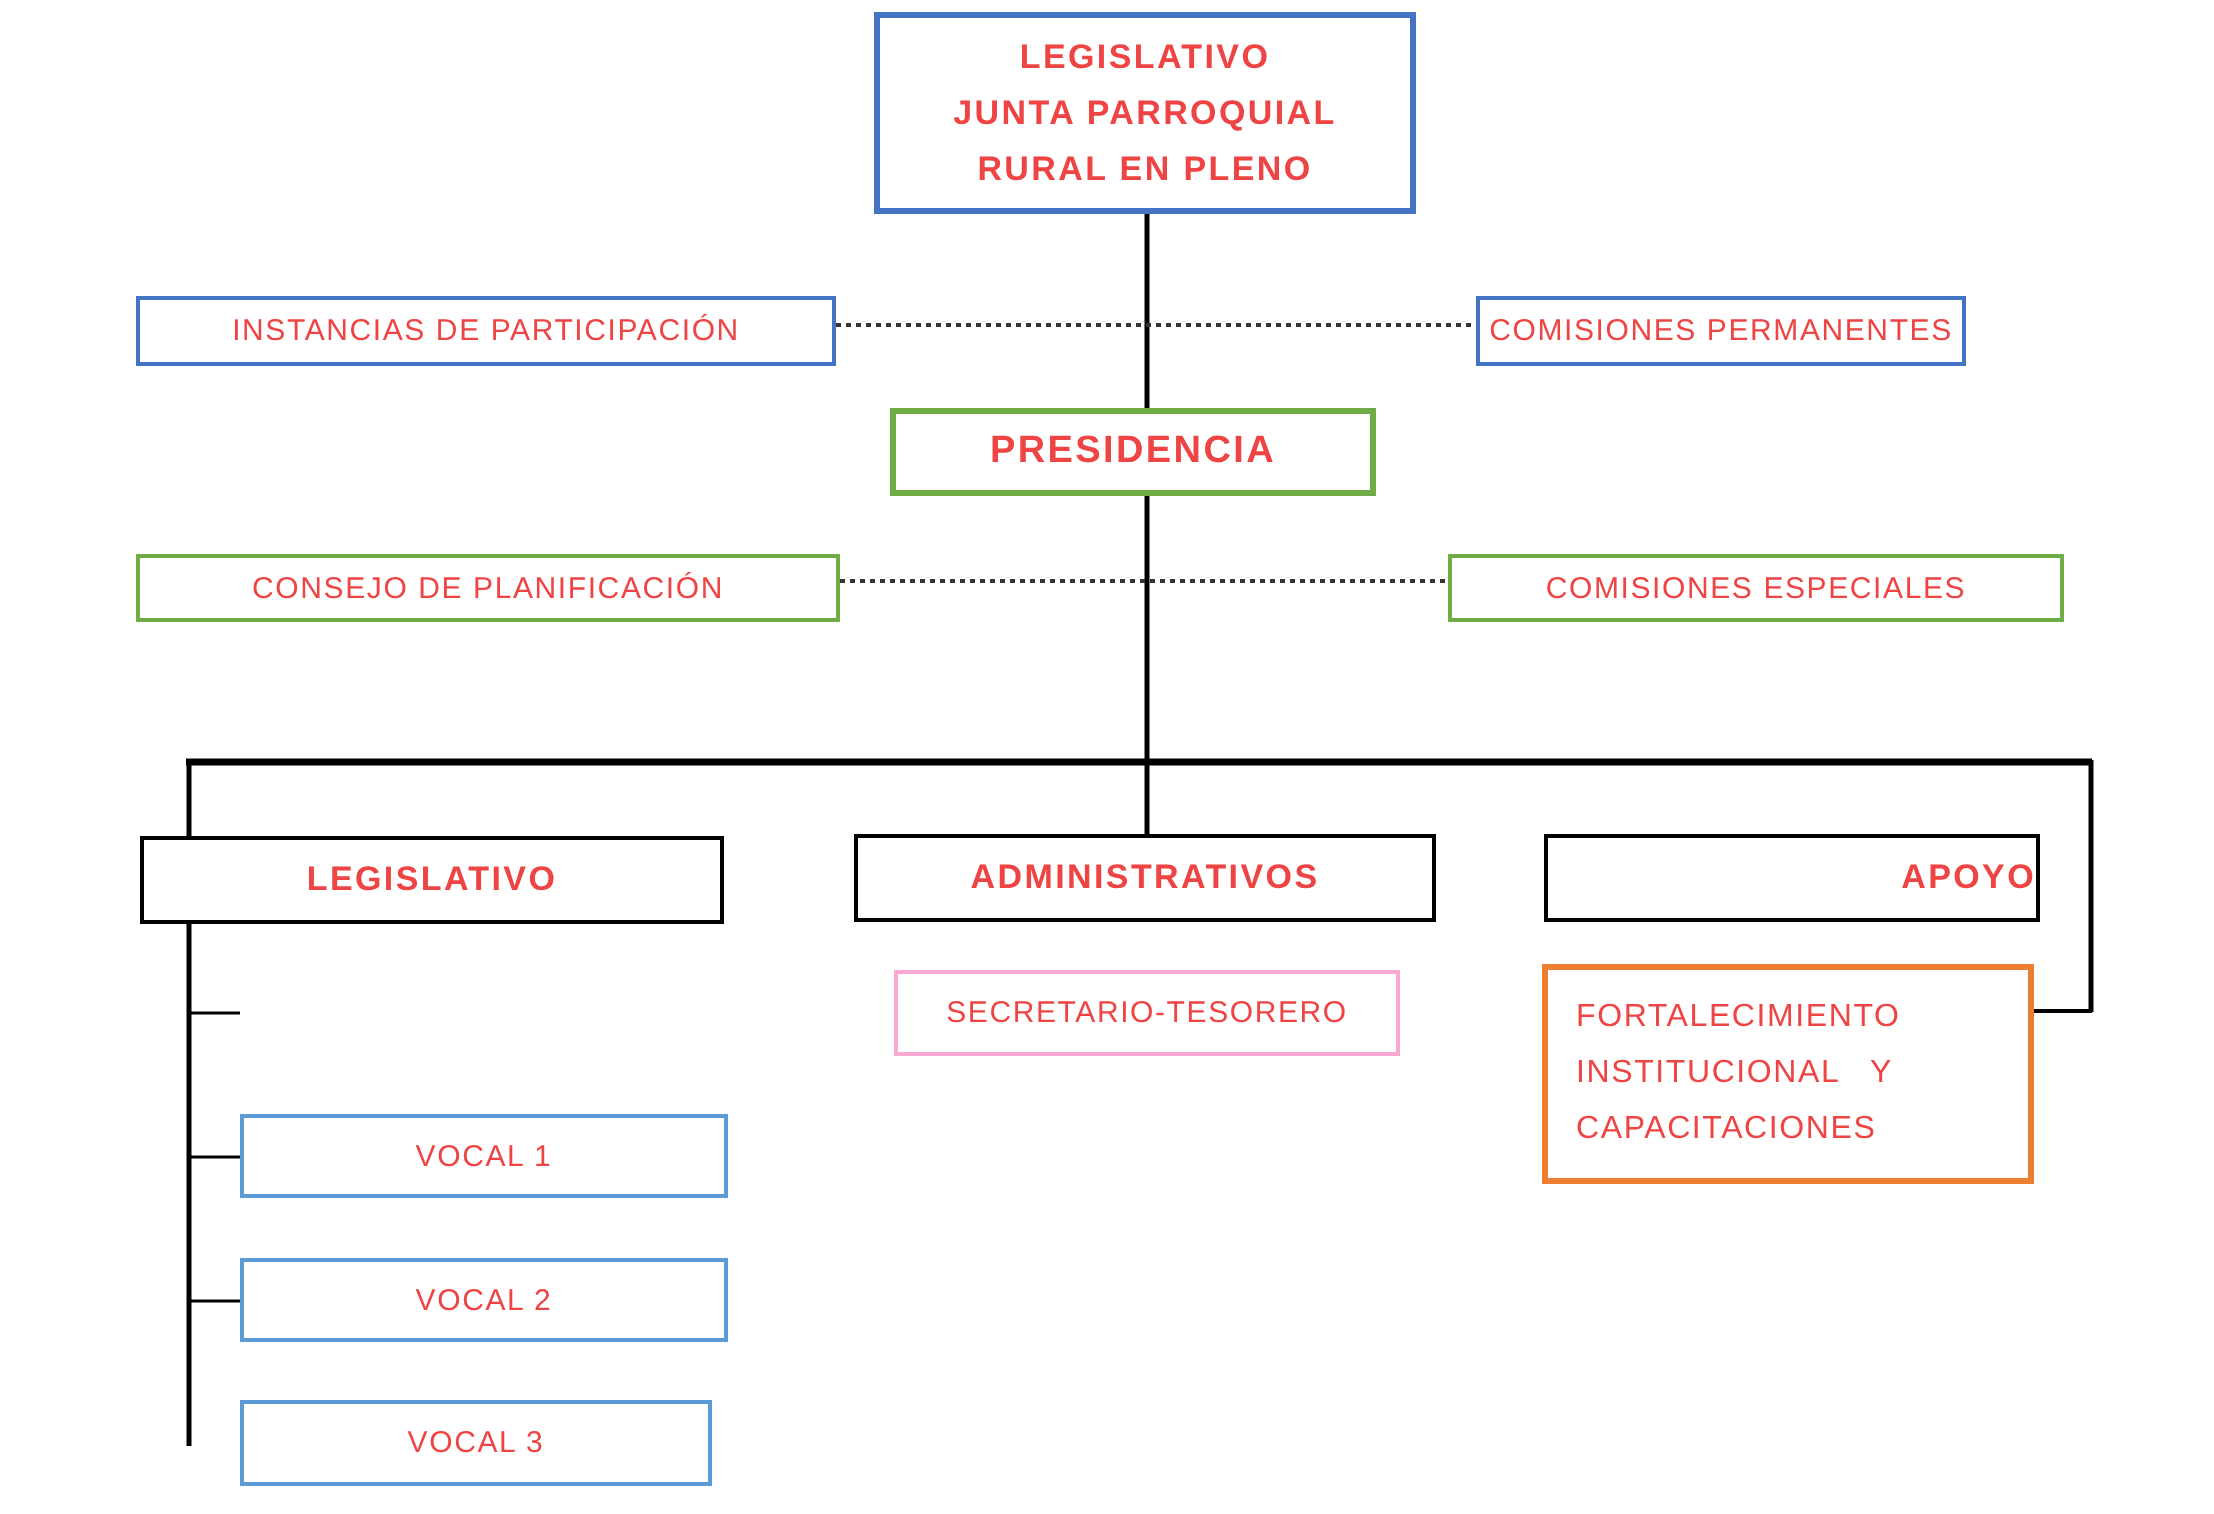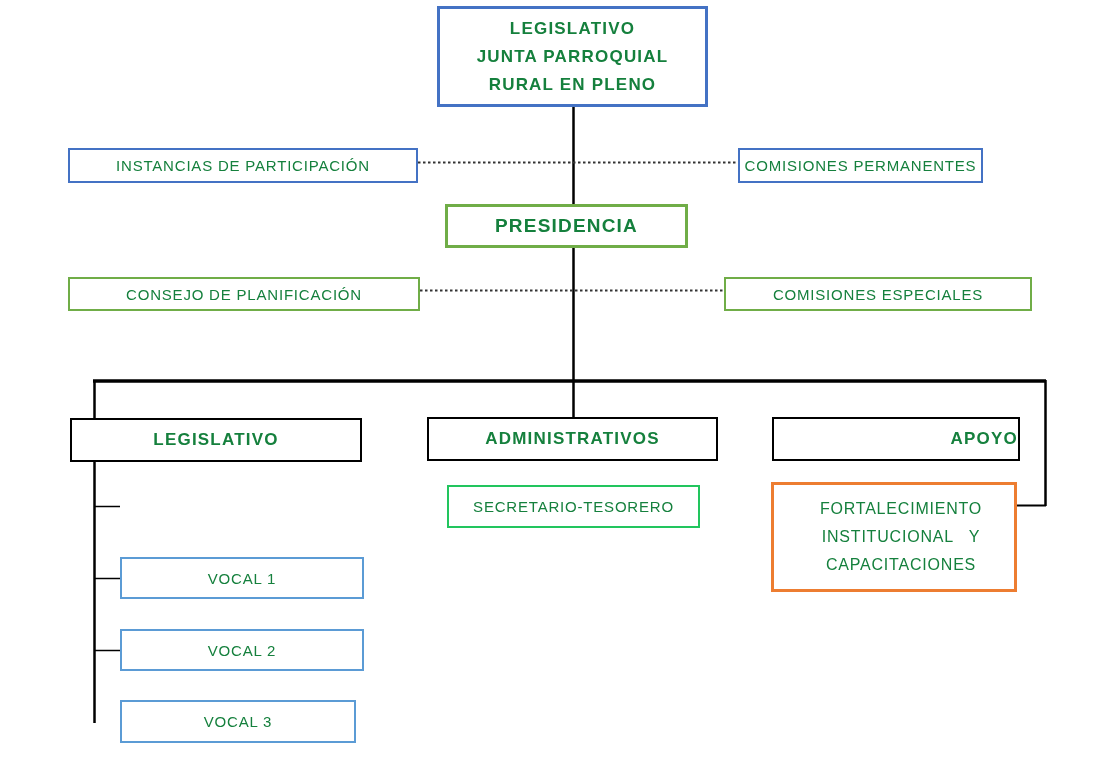--- a/index.html
+++ b/index.html
@@ -22,30 +22,30 @@
   }
   .node {
     position: absolute;
     background: #ffffff;
     z-index: 1;
     display: flex;
     align-items: center;
     justify-content: center;
     text-align: center;
     box-sizing: border-box;
-    color: #15803d;
+    color: #ef4444;
   }
   .node .lbl { display: block; }
   .b-blue   { border: 2px solid #4472C4; }
   .b-blue-thick { border: 3px solid #4472C4; }
   .b-green  { border: 2px solid #70AD47; }
   .b-green-thick { border: 3px solid #70AD47; }
   .b-black  { border: 2px solid #000000; }
   .b-lblue  { border: 2px solid #5B9BD5; }
-  .b-gray   { border: 2px solid #22c55e; }
+  .b-gray   { border: 2px solid #f9a8d4; }
   .b-orange { border: 3px solid #ED7D31; }
 
   .txt-top {
     font-weight: bold;
     font-size: 17px;
     line-height: 28px;
     letter-spacing: 1.2px;
   }
   .txt-head {
     font-weight: bold;
@@ -60,21 +60,21 @@
   .txt-plain {
     font-weight: normal;
     font-size: 15px;
     letter-spacing: 0.8px;
   }
   .node.multiline {
     flex-direction: column;
     justify-content: center;
   }
   .node.left-align {
-    align-items: center;
+    align-items: flex-start;
     text-align: left;
     padding-left: 14px;
   }
   .node.left-align .lbl {
     white-space: pre-wrap;
     font-size: 16px;
     line-height: 28px;
     letter-spacing: 0.8px;
   }
 </style>

